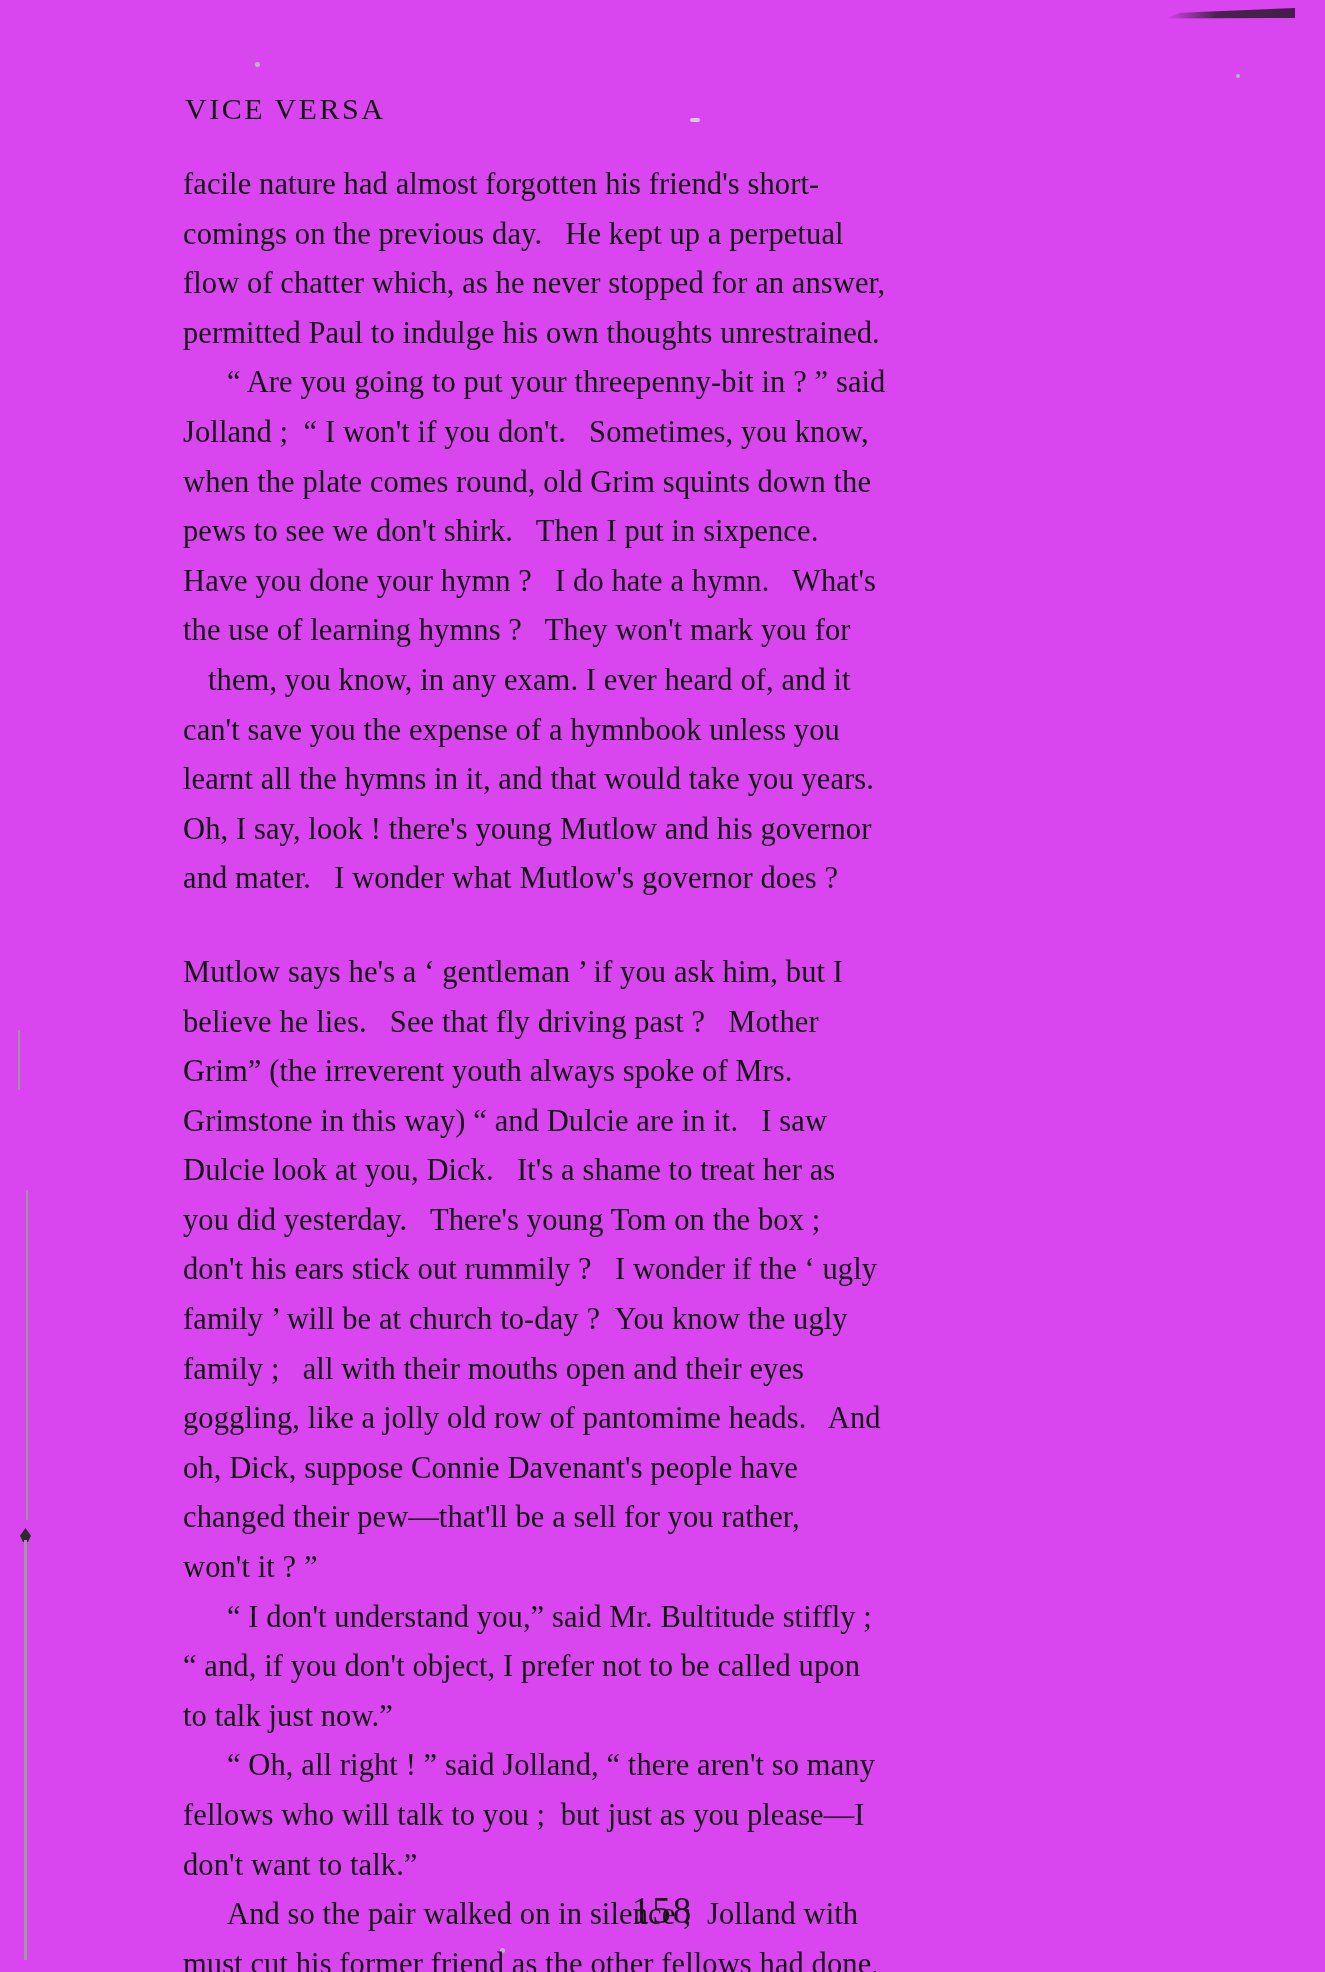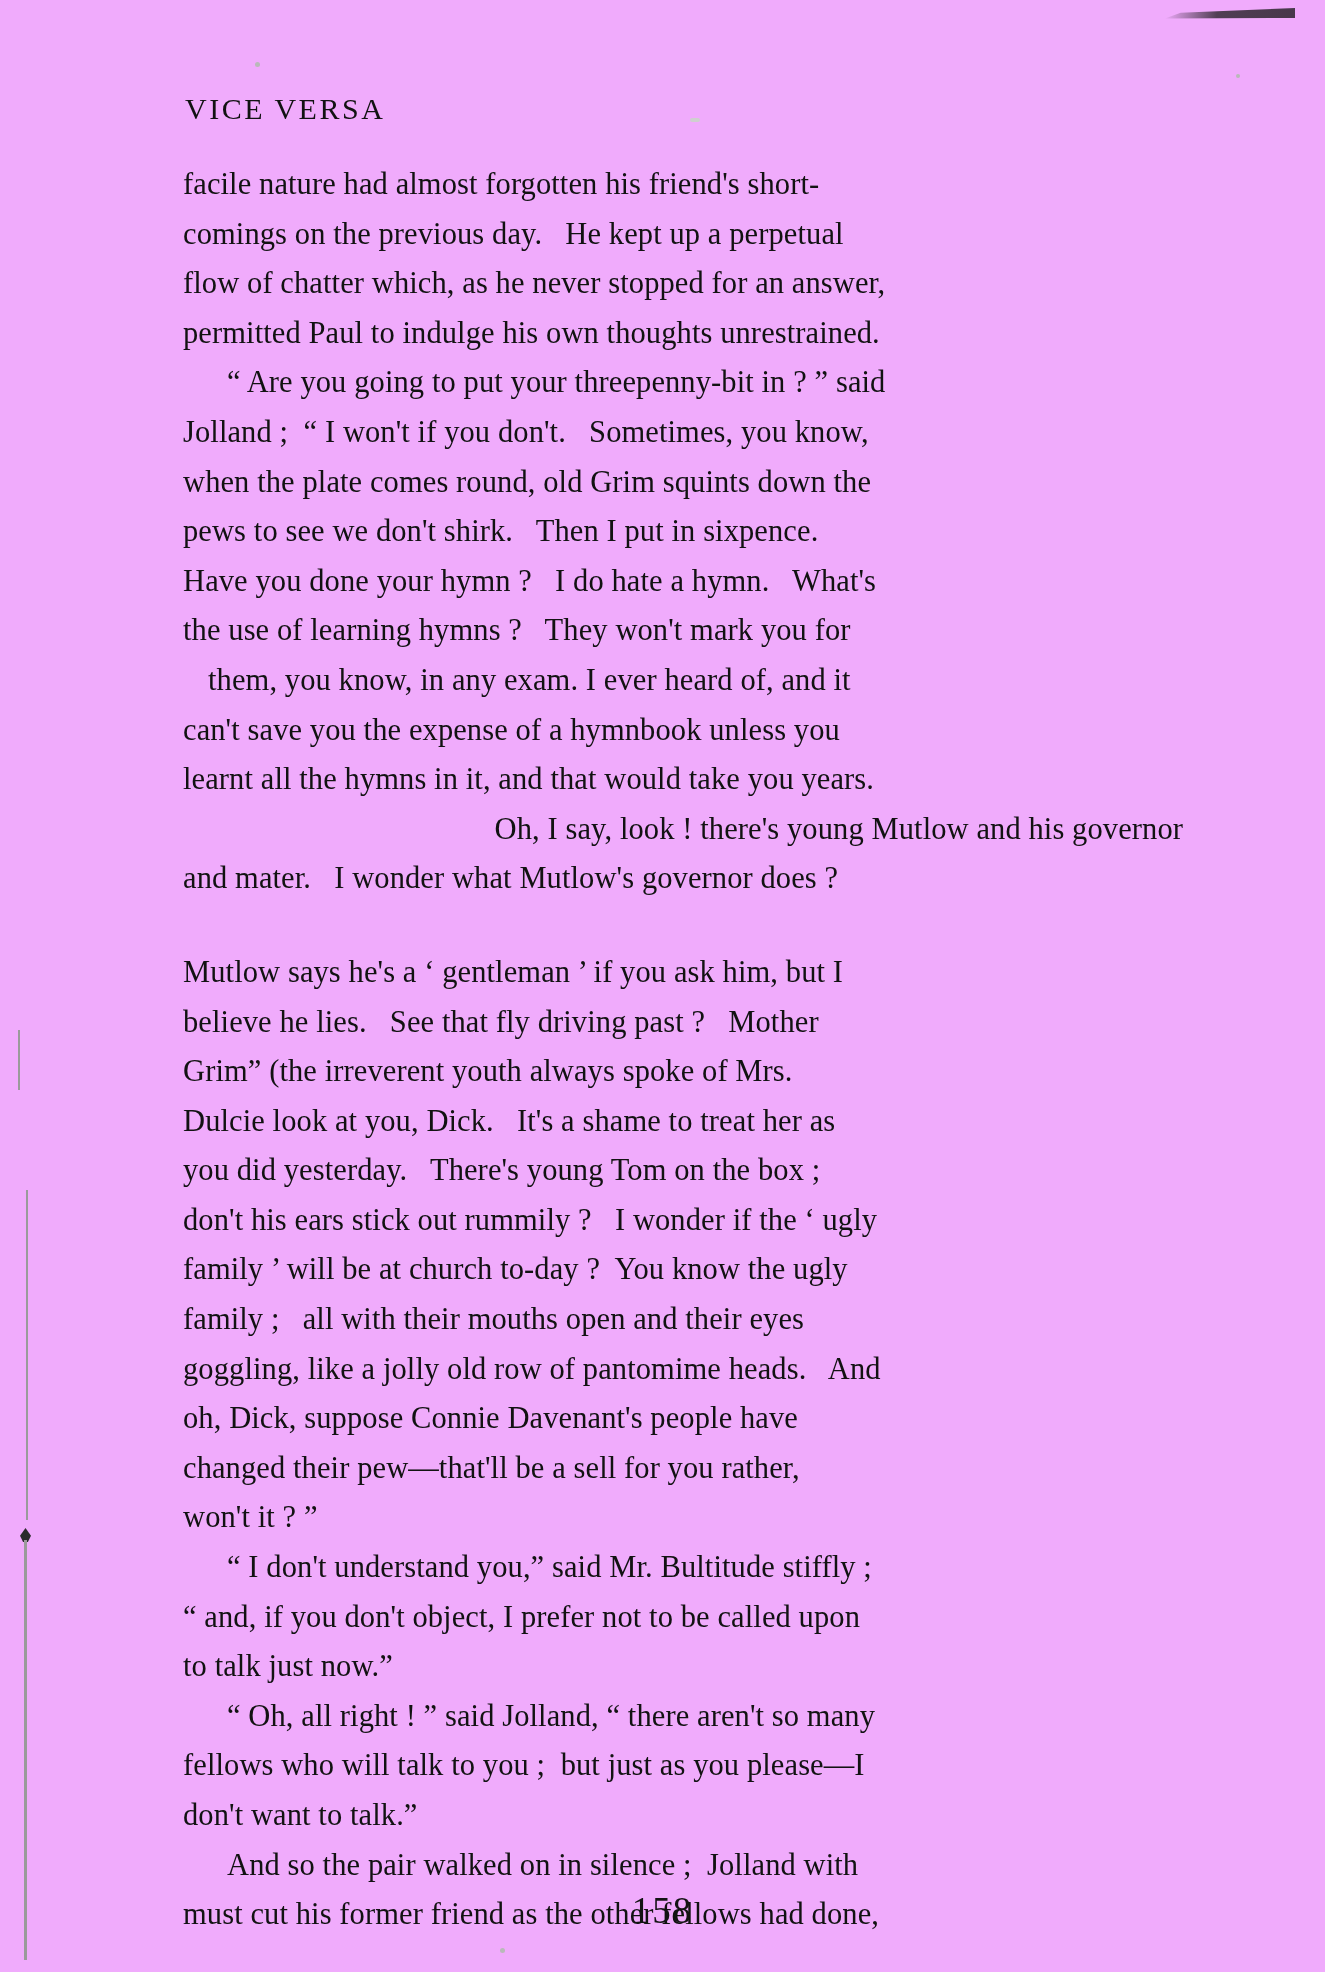--- a/index.html
+++ b/index.html
@@ -4,21 +4,21 @@
 <style>
   html, body {
     margin: 0;
     padding: 0;
     background: #ffffff;
   }
   .page {
     position: relative;
     width: 1325px;
     height: 1972px;
-    background: #f0abfc;
+    background: #d946ef;
     overflow: hidden;
     font-family: "Liberation Serif", serif;
     color: #111;
   }
 
   
   .edge-mark-top {
     position: absolute;
     top: 8px;
     right: 30px;
@@ -122,25 +122,26 @@
     <div>
       <span class="line indent" style="word-spacing: 0px;">“ Are you going to put your threepenny-bit in ? ” said</span>
       <span class="line" style="word-spacing: 0px;">Jolland ;  “ I won't if you don't.   Sometimes, you know,</span>
       <span class="line" style="word-spacing: 0px;">when the plate comes round, old Grim squints down the</span>
       <span class="line" style="word-spacing: 0px;">pews to see we don't shirk.   Then I put in sixpence.</span>
       <span class="line" style="word-spacing: 0px;">Have you done your hymn ?   I do hate a hymn.   What's</span>
       <span class="line" style="word-spacing: 0px;">the use of learning hymns ?   They won't mark you for</span>
       <span class="line" style="word-spacing: 0px; margin-left: 25px;">them, you know, in any exam. I ever heard of, and it</span>
       <span class="line" style="word-spacing: 0px;">can't save you the expense of a hymnbook unless you</span>
       <span class="line" style="word-spacing: 0px;">learnt all the hymns in it, and that would take you years.</span>
-      <span class="line" style="word-spacing: 0px; text-align: right;">Oh, I say, look ! there's young Mutlow and his governor</span>
+      <span class="line" style="word-spacing: 0px;">Oh, I say, look ! there's young Mutlow and his governor</span>
       <span class="line" style="word-spacing: 0px;">and mater.   I wonder what Mutlow's governor does ?</span>
       <span class="line" style="word-spacing: 0px; margin-top: 44px;">Mutlow says he's a ‘ gentleman ’ if you ask him, but I</span>
       <span class="line" style="word-spacing: 0px;">believe he lies.   See that fly driving past ?   Mother</span>
       <span class="line" style="word-spacing: 0px;">Grim” (the irreverent youth always spoke of Mrs.</span>
+      <span class="line" style="word-spacing: 0px;">Grimstone in this way) “ and Dulcie are in it.   I saw</span>
       <span class="line" style="word-spacing: 0px;">Dulcie look at you, Dick.   It's a shame to treat her as</span>
       <span class="line" style="word-spacing: 0px;">you did yesterday.   There's young Tom on the box ;</span>
       <span class="line" style="word-spacing: 0px;">don't his ears stick out rummily ?   I wonder if the ‘ ugly</span>
       <span class="line" style="word-spacing: 0px;">family ’ will be at church to-day ?  You know the ugly</span>
       <span class="line" style="word-spacing: 0px;">family ;   all with their mouths open and their eyes</span>
       <span class="line" style="word-spacing: 0px;">goggling, like a jolly old row of pantomime heads.   And</span>
       <span class="line" style="word-spacing: 0px;">oh, Dick, suppose Connie Davenant's people have</span>
       <span class="line" style="word-spacing: 0px;">changed their pew—that'll be a sell for you rather,</span>
       <span class="line">won't it ? ”</span>
     </div>

